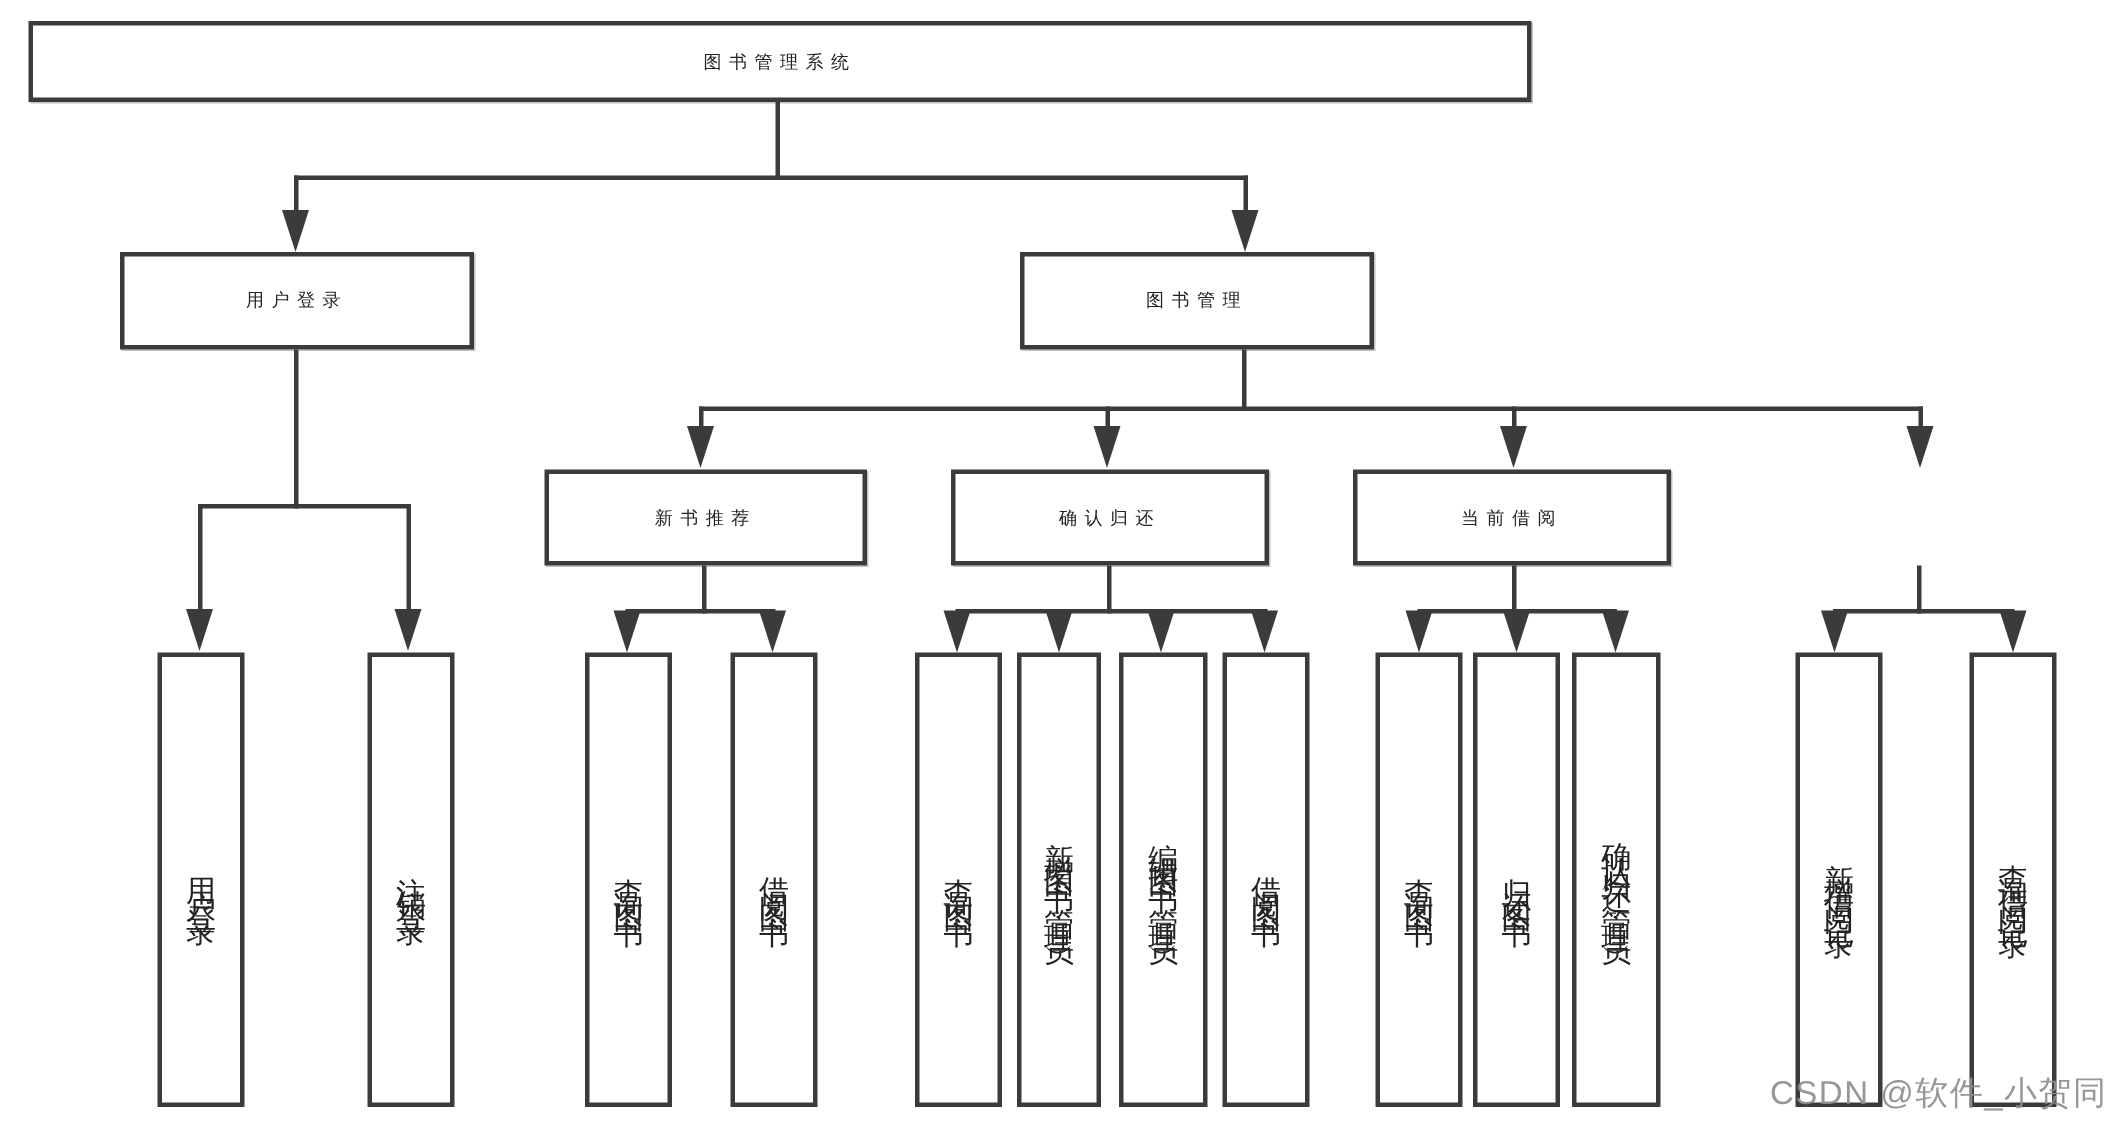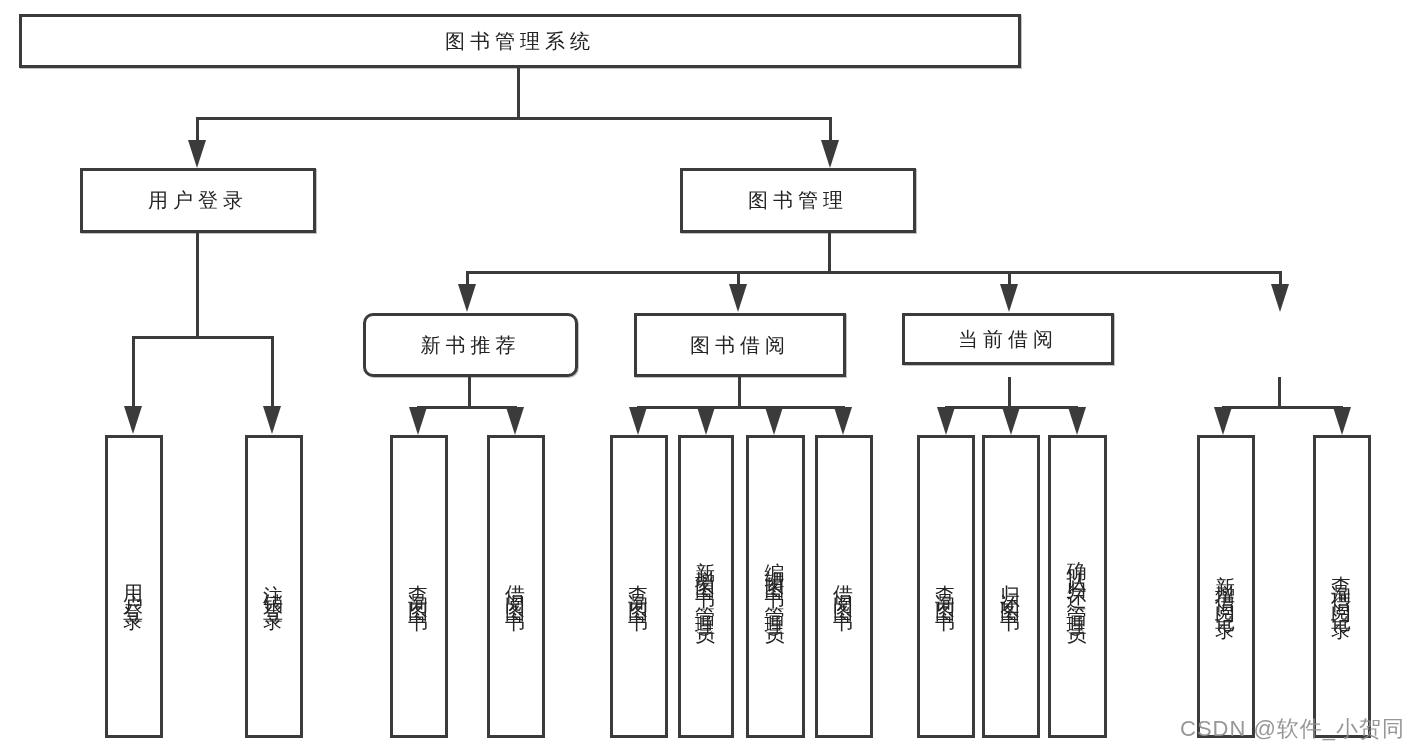--- a/index.html
+++ b/index.html
@@ -7,21 +7,21 @@
     position:relative; width:1405px; height:747px; background:#ffffff;
     font-family:"Liberation Sans", sans-serif; overflow:hidden;
   }
   .box {
     position:absolute; box-sizing:border-box;
     border:3px solid #3b3b3b; background:#ffffff;
     display:flex; align-items:center; justify-content:center;
     color:#232323;
   }
   .box.shadow { box-shadow:1px 1px 0 rgba(120,120,120,0.45); }
-  .hlabel { font-size:20px; letter-spacing:5px; white-space:nowrap; }
+  .hlabel { font-size:12px; letter-spacing:5px; white-space:nowrap; }
   .vlabel {
     writing-mode:vertical-rl; text-orientation:mixed;
     font-size:20px; letter-spacing:9px; white-space:nowrap;
   }
   .line { position:absolute; background:#3b3b3b; }
   .arrow {
     position:absolute; width:0; height:0;
     border-left:9px solid transparent; border-right:9px solid transparent;
     border-top:28px solid #3b3b3b;
   }
@@ -41,29 +41,29 @@
   </div>
 
   <div class="box shadow" style="left:80px; top:168px; width:236px; height:65px;">
     <span class="hlabel">用户登录</span>
   </div>
 
   <div class="box shadow" style="left:680px; top:168px; width:236px; height:65px;">
     <span class="hlabel">图书管理</span>
   </div>
 
-  <div class="box shadow" style="left:363px; top:313px; width:215px; height:64px;border-radius:10px;">
+  <div class="box shadow" style="left:363px; top:313px; width:215px; height:64px;">
     <span class="hlabel">新书推荐</span>
   </div>
 
   <div class="box shadow" style="left:634px; top:313px; width:212px; height:64px;">
-    <span class="hlabel">图书借阅</span>
+    <span class="hlabel">确认归还</span>
   </div>
 
-  <div class="box shadow" style="left:902px; top:313px; width:212px; height:52px;">
+  <div class="box shadow" style="left:902px; top:313px; width:212px; height:64px;">
     <span class="hlabel">当前借阅</span>
   </div>
 
 
   <div class="box" style="left:105px; top:435px; width:58px; height:303px;">
     <span class="vlabel">用户登录</span>
   </div>
   <div class="box" style="left:245px; top:435px; width:58px; height:303px;">
     <span class="vlabel">注销登录</span>
   </div>

